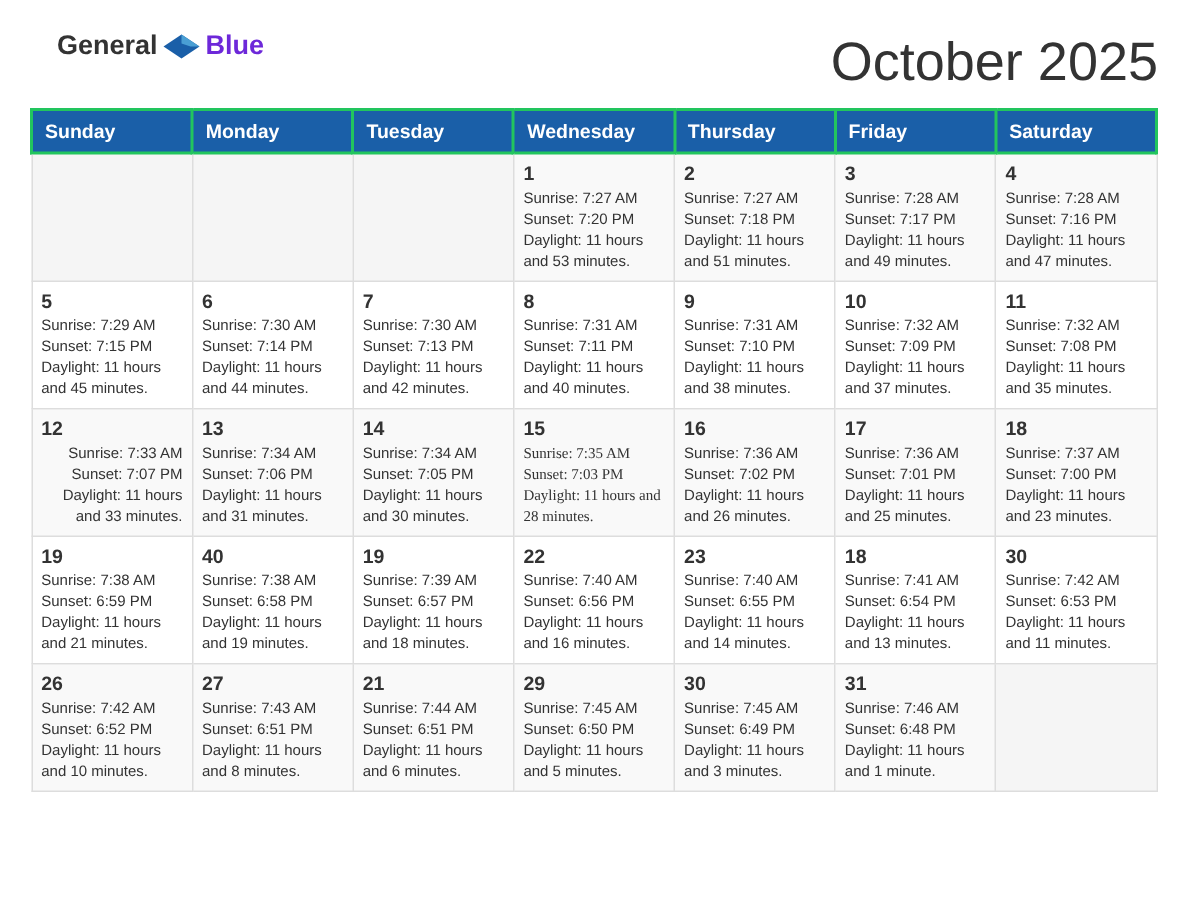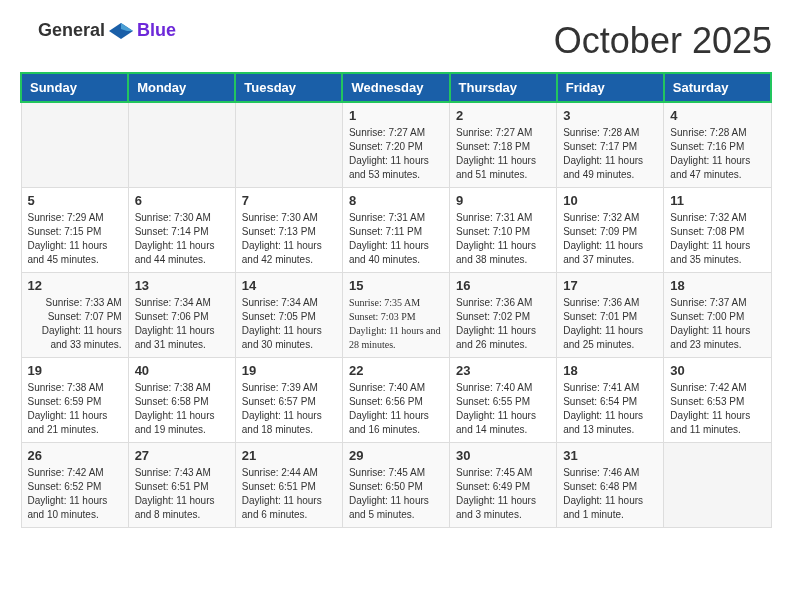--- a/index.html
+++ b/index.html
@@ -295,21 +295,21 @@
 Daylight: 11 hours and 10 minutes.</div>
         </td>
         <td>
           <div class="day-number">27</div>
           <div class="day-info" style="white-space: pre-line;">Sunrise: 7:43 AM
 Sunset: 6:51 PM
 Daylight: 11 hours and 8 minutes.</div>
         </td>
         <td>
           <div class="day-number">21</div>
-          <div class="day-info" style="white-space: pre-line;">Sunrise: 2:44 AM
+          <div class="day-info" style="white-space: pre-line;">Sunrise: 7:44 AM
 Sunset: 6:51 PM
 Daylight: 11 hours and 6 minutes.</div>
         </td>
         <td>
           <div class="day-number">29</div>
           <div class="day-info" style="white-space: pre-line;">Sunrise: 7:45 AM
 Sunset: 6:50 PM
 Daylight: 11 hours and 5 minutes.</div>
         </td>
         <td>

